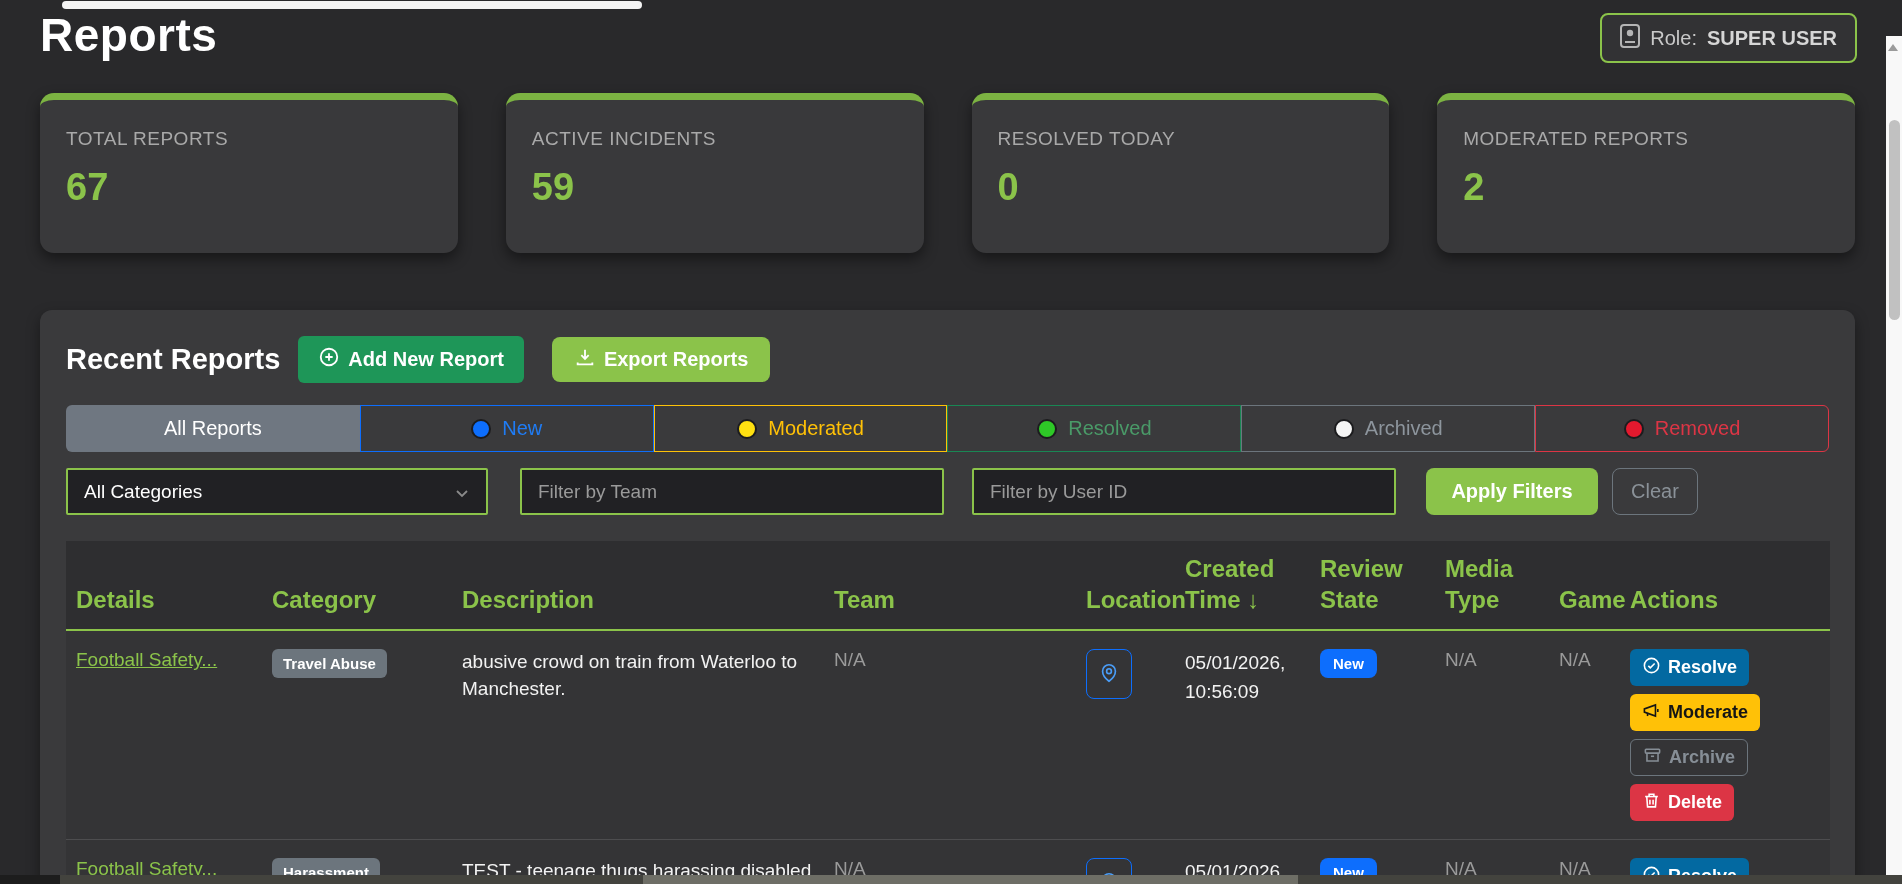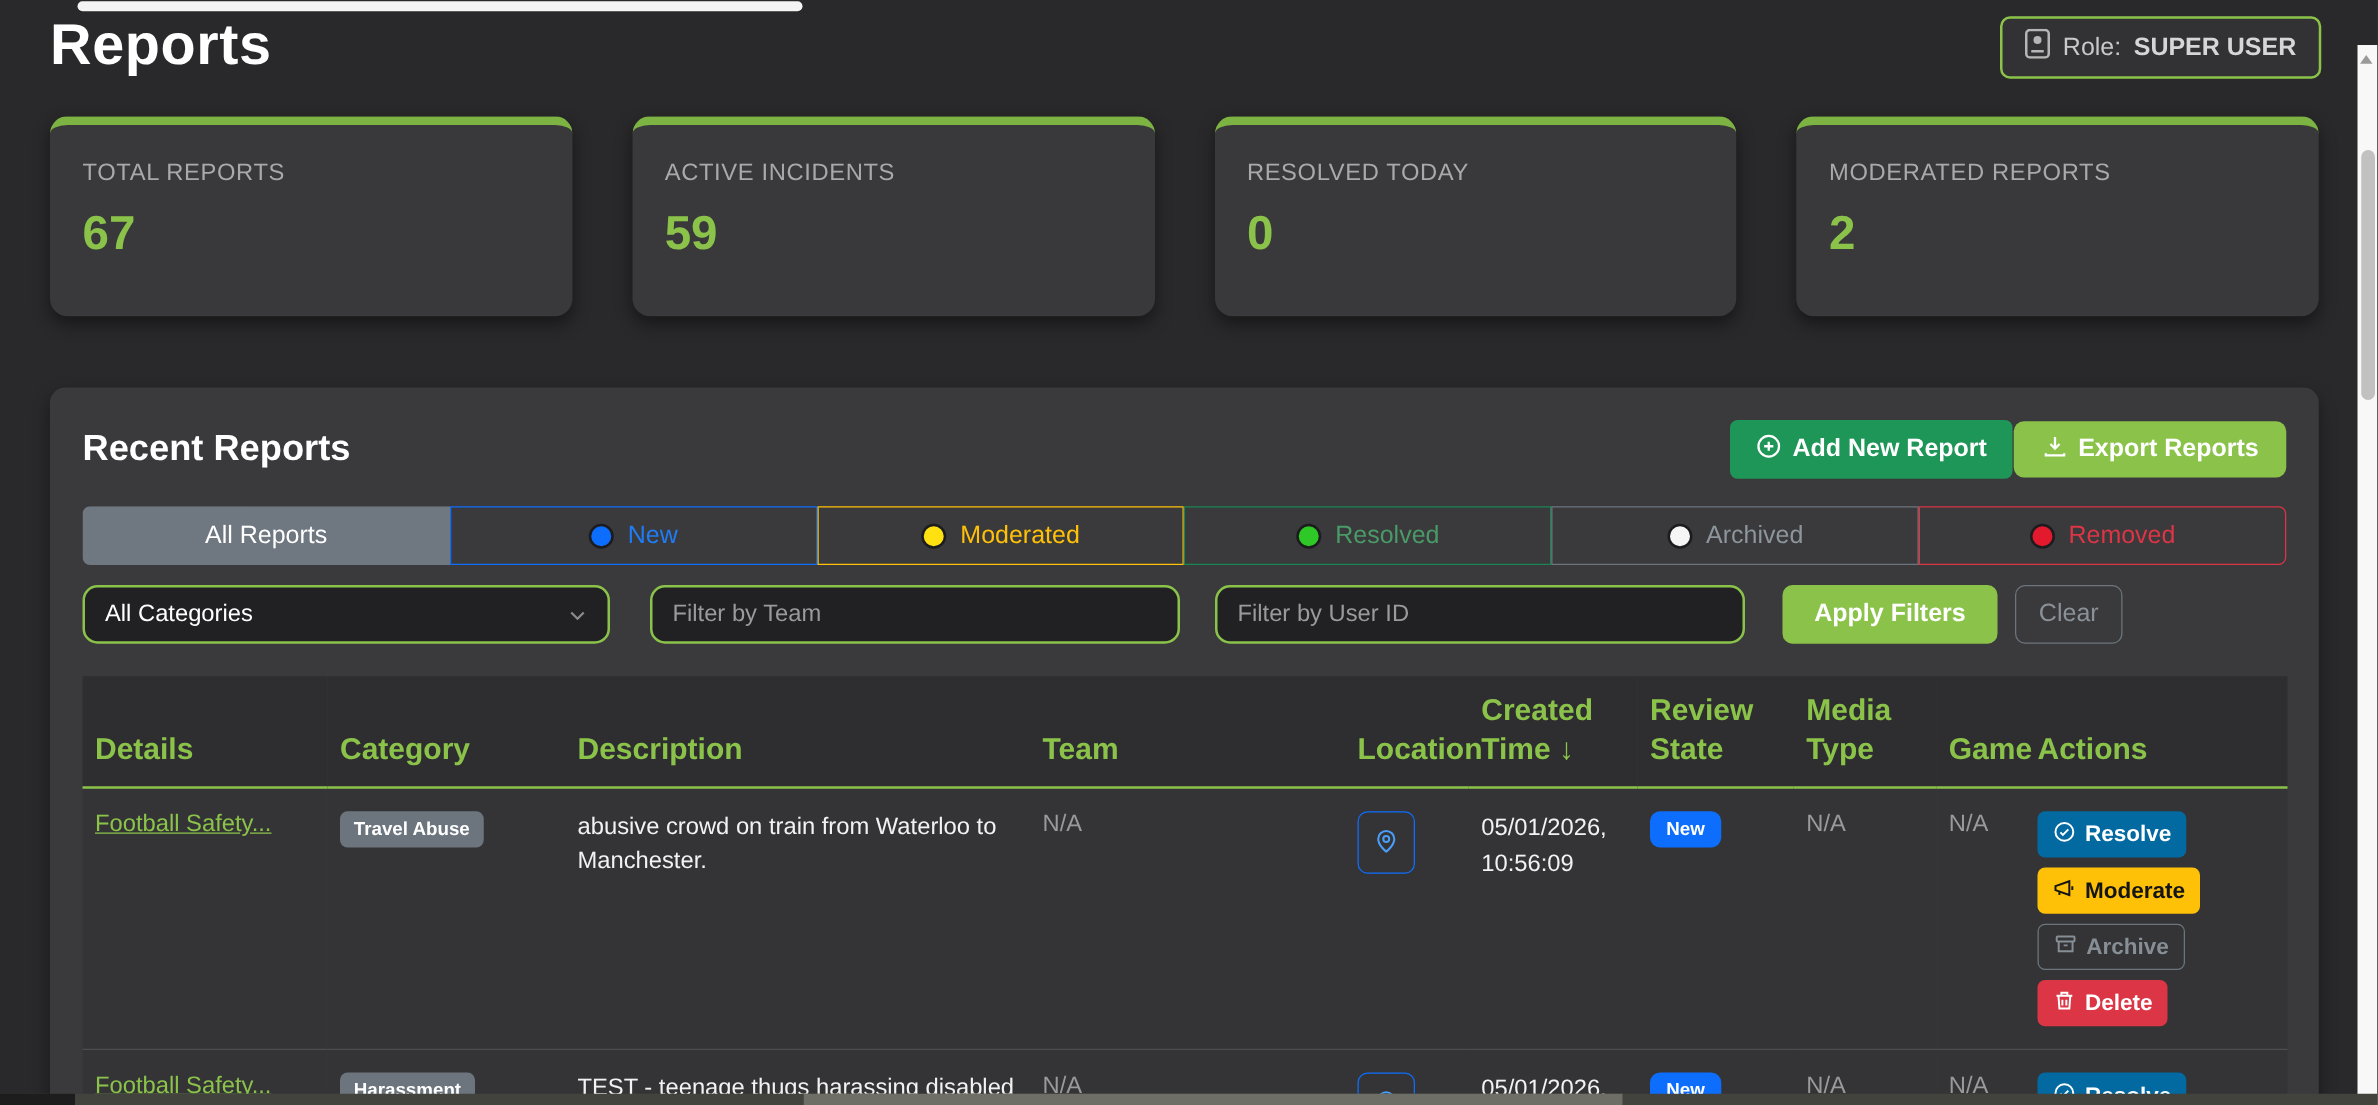--- a/index.html
+++ b/index.html
@@ -31,23 +31,23 @@
   }
   .stat-label { color:#a9a9a9; font-size:19px; letter-spacing:.5px; }
   .stat-value { color:#8bc34a; font-size:38px; font-weight:bold; margin-top:16px; }
 
   
   .panel {
     margin:57px 47px 0 40px; background:#3a3a3c; border-radius:12px;
     padding:26px 26px 60px 26px; box-shadow:0 6px 14px rgba(0,0,0,.4);
     min-height:620px;
   }
-  .panel-head { display:flex; justify-content:space-between; align-items:center; }
+  .panel-head { display:flex; align-items:center; }
   .panel-title { font-size:29px; font-weight:bold; color:#fff; }
-  .panel-actions { display:flex; gap:1px; align-items:center;padding-left:18px; }
+  .panel-actions { display:flex; gap:28px; align-items:center;padding-left:18px; }
   .btn { display:inline-flex; align-items:center; justify-content:center; gap:8px; border:none; cursor:pointer; font-family:inherit; }
   .btn-add { background:#1e9658; color:#fff; height:47px; padding:0 20px; border-radius:6px; font-size:20px; font-weight:bold; }
   .btn-export { background:#8bc34a; color:#fff; height:45px; padding:0 22px; border-radius:8px; font-size:20px; font-weight:bold; }
   .btn svg { width:22px; height:22px; }
 
   
   .tabs { display:flex; margin-top:22px; height:47px; }
   .tab { flex:1; display:flex; align-items:center; justify-content:center; gap:11px;
          font-size:20px; background:transparent; border:1px solid transparent; cursor:pointer; }
   .tab-all { background:#6f7781; color:#fff; border-radius:6px 0 0 6px; }
@@ -59,21 +59,21 @@
   .tab-dot { width:20px; height:20px; border-radius:50%; border:2px solid #1c1c1e; }
   .dot-new { background:#0d6efd; }
   .dot-moderated { background:#ffe011; }
   .dot-resolved { background:#2ec927; }
   .dot-archived { background:#f5f5f5; }
   .dot-removed { background:#e3192e; }
 
   
   .filters { display:flex; align-items:center; margin-top:16px; height:47px; }
   .fcontrol {
-    height:47px; background:#212124; border:2px solid #8bc34a; border-radius:12px;
+    height:47px; background:#212124; border:2px solid #8bc34a; border-radius:2px;
     color:#fff; font-size:19px; padding:0 16px; font-family:inherit;
   }
   .fselect { width:422px; display:flex; align-items:center; justify-content:space-between; cursor:pointer; }
   .fselect .chev { width:16px; height:16px; stroke:#8a8a8a; }
   .finput { width:424px; outline:none; }
   .finput::placeholder { color:#9a9a9a; }
   .gap32 { width:32px; } .gap28 { width:28px; } .gap30 { width:30px; } .gap14 { width:14px; }
   .btn-apply { background:#8bc34a; color:#fff; width:172px; height:47px; border-radius:8px; font-size:20px; font-weight:bold; }
   .btn-clear { background:transparent; border:1px solid #6c757d; color:#8a9198; width:86px; height:47px; border-radius:8px; font-size:20px; }
 

